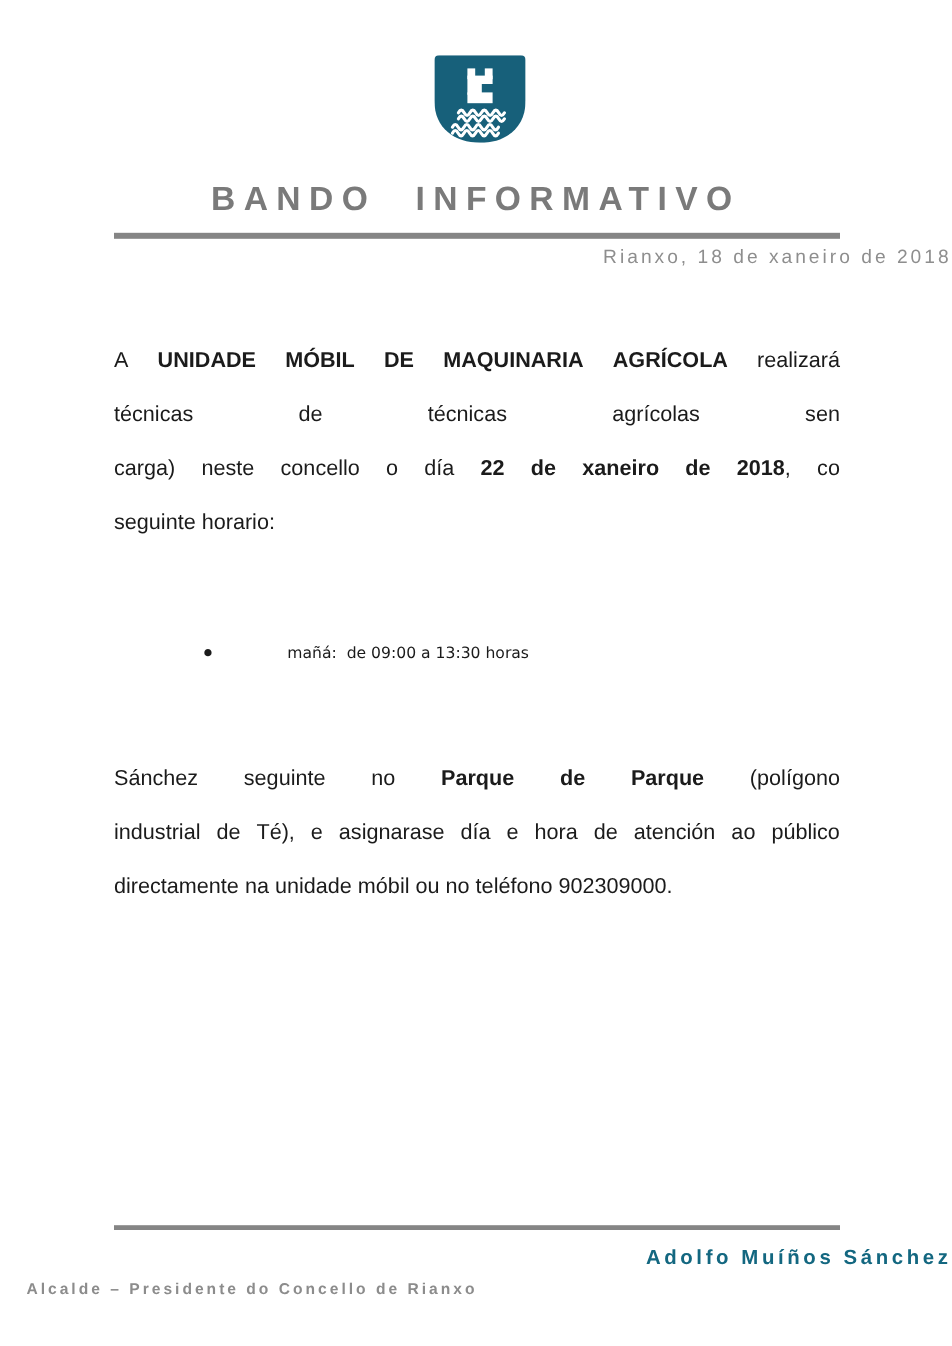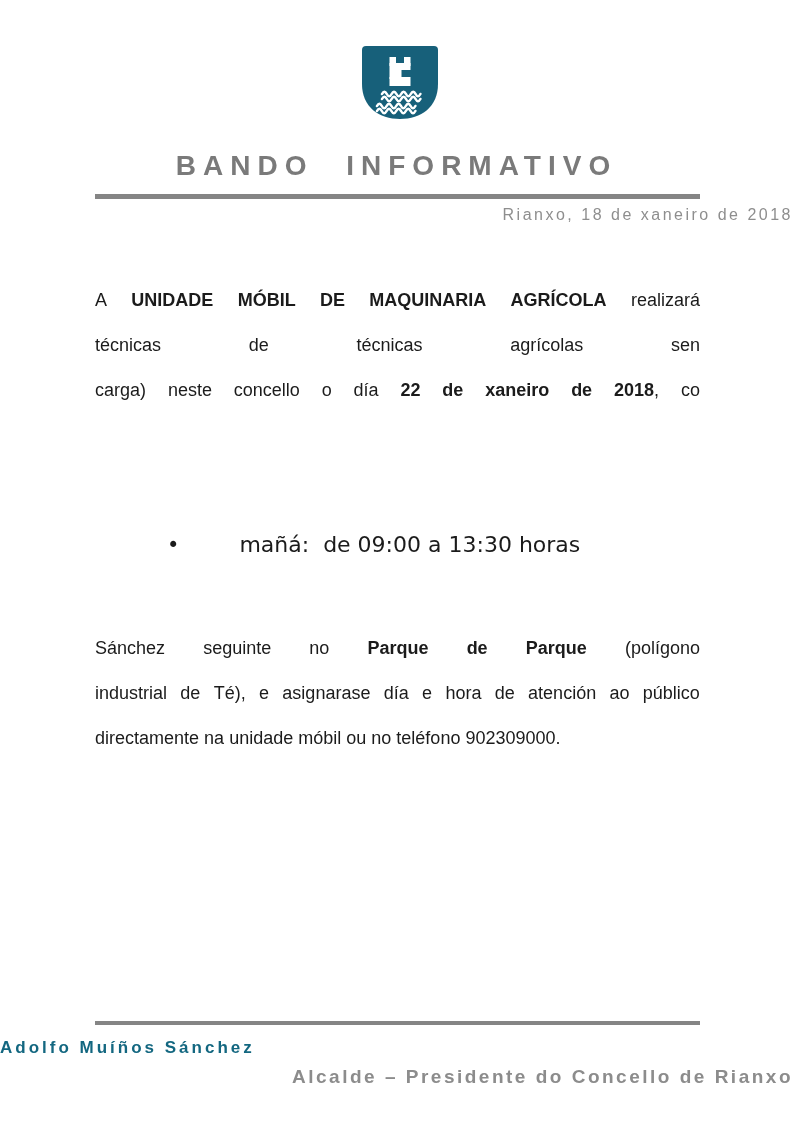--- a/index.html
+++ b/index.html
@@ -48,34 +48,35 @@
   .b{font-weight:700;}
   .bullet-row{
     position:absolute;left:167px;top:532px;
     display:flex;align-items:center;
     color:var(--text-color);
   }
   .bullet-marker{font-size:21px;line-height:26px;font-family:"DejaVu Sans",sans-serif;}
   .bullet-text{
     margin-left:60px;
     font-family:"DejaVu Sans",sans-serif;
-    font-size:22px;line-height:26px;
+    font-size:13px;line-height:26px;
     white-space:pre-wrap;
   }
   .footer-name{
     position:absolute;left:0;right:0;top:1038px;
-    text-align:left;
+    text-align:right;
     font-size:17px;font-weight:700;letter-spacing:3px;
     color:var(--name-teal);
   }
   .footer-role{
     position:absolute;left:0;right:0;top:1066px;
-    text-align:right;
-    font-size:19px;font-weight:700;letter-spacing:2.5px;
+    text-align:left;
+    font-size:13px;font-weight:700;letter-spacing:2.5px;
     color:var(--role-gray);
+    padding-left:22px;
   }
 </style>
 </head>
 <body>
 
 <div class="page">
 
   <div class="crest">
     <svg viewBox="0 0 76 73" xmlns="http://www.w3.org/2000/svg" aria-hidden="true">
       <path d="M4,0 H72 Q76,0 76,4 V38 C76,61 59,73 38,73 C17,73 0,61 0,38 V4 Q0,0 4,0 Z" fill="var(--accent)"></path>
@@ -126,20 +127,21 @@
         <span class="word"><span>concello</span></span>
         <span class="word"><span>o</span></span>
         <span class="word"><span>día</span></span>
         <span class="word"><span class="b">22</span></span>
         <span class="word"><span class="b">de</span></span>
         <span class="word"><span class="b">xaneiro</span></span>
         <span class="word"><span class="b">de</span></span>
         <span class="word"><span class="b">2018</span><span>,</span></span>
         <span class="word"><span>co</span></span>
       </div>
+      <div class="line"><span class="word"><span>seguinte</span></span> <span class="word"><span>horario:</span></span></div>
     </div>
 
   <div class="bullet-row">
     <span class="bullet-marker">•</span>
     <span class="bullet-text">mañá:  de 09:00 a 13:30 horas</span>
   </div>
 
   <div class="para para2">
       <div class="line just">
         <span class="word"><span>Sánchez</span></span>

